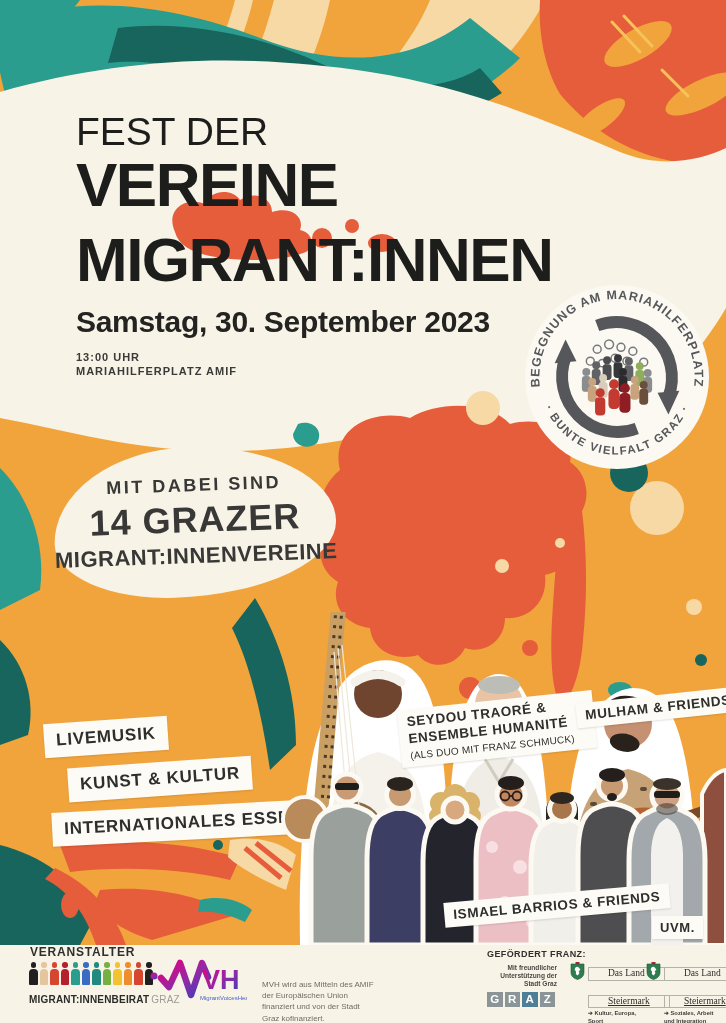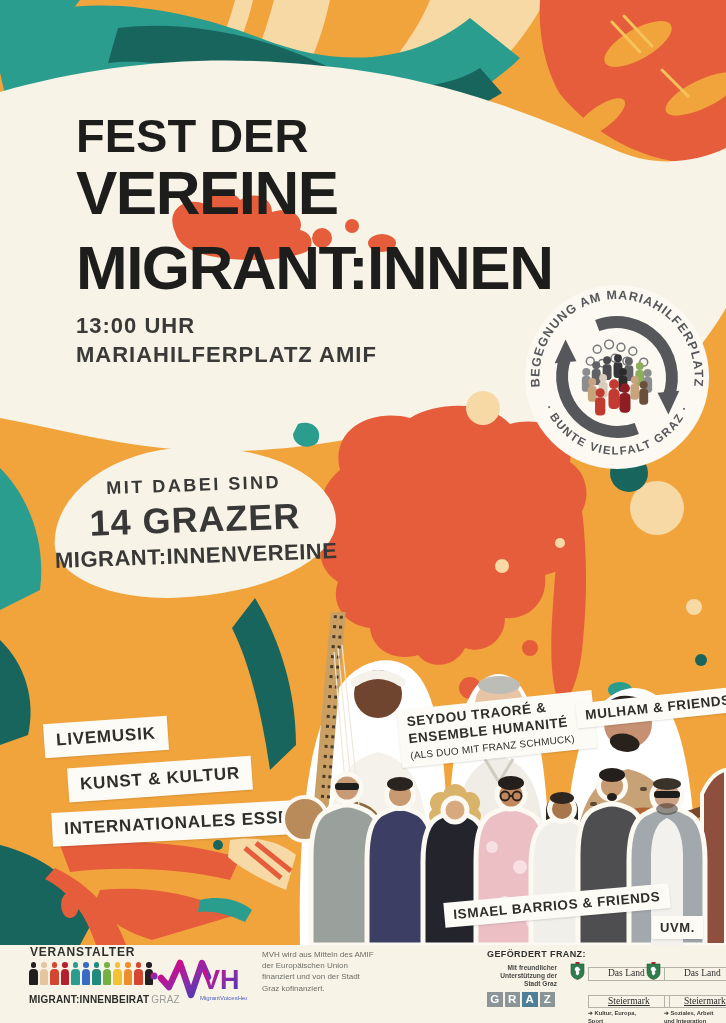--- a/index.html
+++ b/index.html
@@ -10,24 +10,24 @@
   .poster{
     position:relative; width:726px; height:1023px; margin:0 auto;
     overflow:hidden; background:var(--orange);
     font-family:"Liberation Sans", sans-serif; color:var(--ink);
   }
   .poster svg{display:block;}
   .bg{position:absolute;inset:0;width:726px;height:1023px;}
 
   
   .hero{position:absolute;left:76px;top:112px;}
-  .kicker{font-size:47px;font-weight:700;line-height:1;letter-spacing:0;}
+  .kicker{font-size:39px;font-weight:400;line-height:1;letter-spacing:0;}
   .title{font-size:62px;font-weight:700;line-height:1.09;letter-spacing:-1.5px;margin-top:7px;}
   .date{font-size:30px;font-weight:700;margin-top:12px;letter-spacing:-0.3px;color:#232321;}
-  .meta{margin-top:11px;font-size:22px;font-weight:700;letter-spacing:1px;line-height:1.3;color:#3A3A38;}
+  .meta{margin-top:11px;font-size:11px;font-weight:700;letter-spacing:1px;line-height:1.3;color:#3A3A38;}
 
   
   .badge{position:absolute;left:523px;top:283px;width:188px;height:188px;}
   .badge-arc{font-family:"Liberation Sans",sans-serif;font-weight:700;fill:var(--gray);
              font-size:12.6px;letter-spacing:1.1px;}
   .badge-arc.small{font-size:11.6px;letter-spacing:1.6px;}
 
   
   .blob{
     position:absolute;left:54px;top:447px;width:282px;height:150px;
@@ -62,21 +62,21 @@
   
   .footer{position:absolute;left:0;top:945px;width:726px;height:78px;background:var(--cream);}
   .organizer-heading{position:absolute;left:30px;top:0;font-size:12px;font-weight:700;letter-spacing:0.8px;color:#2F2F2D;}
   .beirat-figures{position:absolute;left:29px;top:17px;display:flex;align-items:flex-end;}
   .figure{display:flex;flex-direction:column;align-items:center;margin-right:2px;}
   .fhead{width:5.5px;height:5.5px;border-radius:50%;margin-bottom:1px;display:block;}
   .fbody{width:8.5px;height:16px;border-radius:4px 4px 1px 1px;display:block;}
   .beirat-name{position:absolute;left:29px;top:49px;font-size:10px;font-weight:700;letter-spacing:0.2px;color:#2B2B29;}
   .beirat-name .suffix{color:#9B9B97;font-weight:400;margin-left:2px;}
   .mvh-logo{position:absolute;left:147px;top:10px;width:100px;height:52px;}
-  .funding-note{position:absolute;left:262px;top:4px;width:116px;font-size:8px;line-height:1.4;color:#6E6E66;}
+  .funding-note{position:absolute;left:262px;top:34px;width:116px;font-size:8px;line-height:1.4;color:#6E6E66;}
   .funded-heading{position:absolute;left:487px;top:4px;font-size:9px;font-weight:700;letter-spacing:0.4px;color:#2F2F2D;}
   .graz-block{position:absolute;left:487px;top:19px;width:70px;}
   .graz-support{font-size:6.6px;font-weight:700;color:#4A4A46;text-align:right;line-height:1.25;}
   .graz-letters{display:flex;gap:2px;margin-top:3px;}
   .graz-letterbox{width:15.5px;height:15.5px;background:#8B9598;color:#fff;font-weight:700;font-size:11.5px;
     display:flex;align-items:center;justify-content:center;}
   .graz-letterbox.accent{background:#4E7F96;}
   .land-logo{position:absolute;top:17px;width:76px;}
   .land-1{left:570px;} .land-2{left:646px;}
   .land-row{display:flex;align-items:flex-start;}
@@ -161,20 +161,21 @@
 
     <path d="M680,868 C701,884 716,910 721,945 L660,945 C655,914 662,887 680,868 Z" fill="#F6C35B"></path>
     <path d="M700,878 C713,899 719,920 720,945 L705,945 C702,917 698,896 689,881 Z" fill="var(--red)"></path>
     <circle cx="686" cy="922" r="6" fill="var(--teal-dark)"></circle>
   </svg>
 
   <div class="hero">
     <div class="kicker">FEST DER</div>
     <div class="title" style="margin-top:0">VEREINE</div>
     <div class="title">MIGRANT:INNEN</div>
+    <div class="date">Samstag, 30. September 2023</div>
     <div class="meta">
       <div>13:00 UHR</div>
       <div>MARIAHILFERPLATZ AMIF</div>
     </div>
   </div>
 
   <svg class="badge" viewBox="-95 -95 190 190">
     <circle r="93" fill="#FBF9F2"></circle>
     <defs>
       <path id="arcTop" d="M -74 26 A 78.5 78.5 0 1 1 74 26" fill="none"></path>

